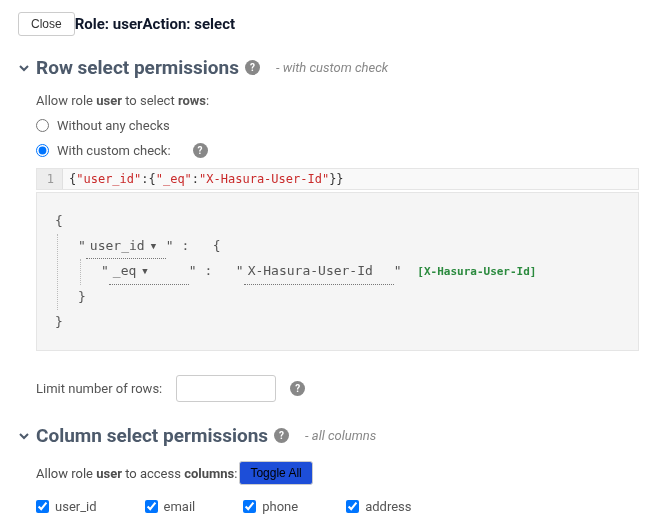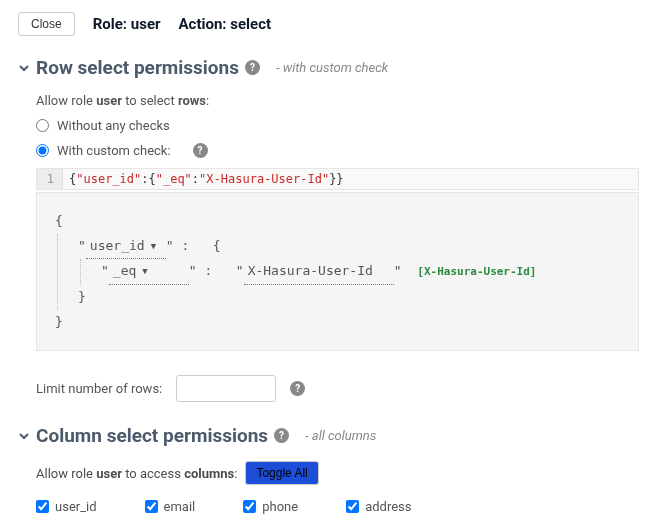--- a/index.html
+++ b/index.html
@@ -7,21 +7,20 @@
       font-family: -apple-system, BlinkMacSystemFont, "Segoe UI", Roboto, sans-serif;
       font-size: 13px;
       color: #4d4d4d;
       background: #fff;
       padding: 12px 18px;
       width: 657px;
     }
     .top-bar {
       display: flex;
       align-items: center;
-      gap: 18px;
       margin-bottom: 20px;
     }
     .close-btn {
       padding: 4px 12px;
       background: #fff;
       border: 1px solid #ccc;
       border-radius: 3px;
       font-size: 12px;
       cursor: pointer;
       color: #333;
@@ -142,21 +141,21 @@
     }
     .limit-row input[type="text"] {
       width: 100px;
       padding: 5px 6px;
       border: 1px solid #ccc;
       border-radius: 3px;
     }
     .cols-header-row {
       display: flex;
       align-items: center;
-      gap: 8px;
+      gap: 2px;
       margin-bottom: 14px;
     }
     .toggle-btn {
       padding: 4px 10px;
       background: #1d4ed8;
       border: 1px solid #ccc;
       border-radius: 3px;
       font-size: 12px;
       cursor: pointer;
     }

